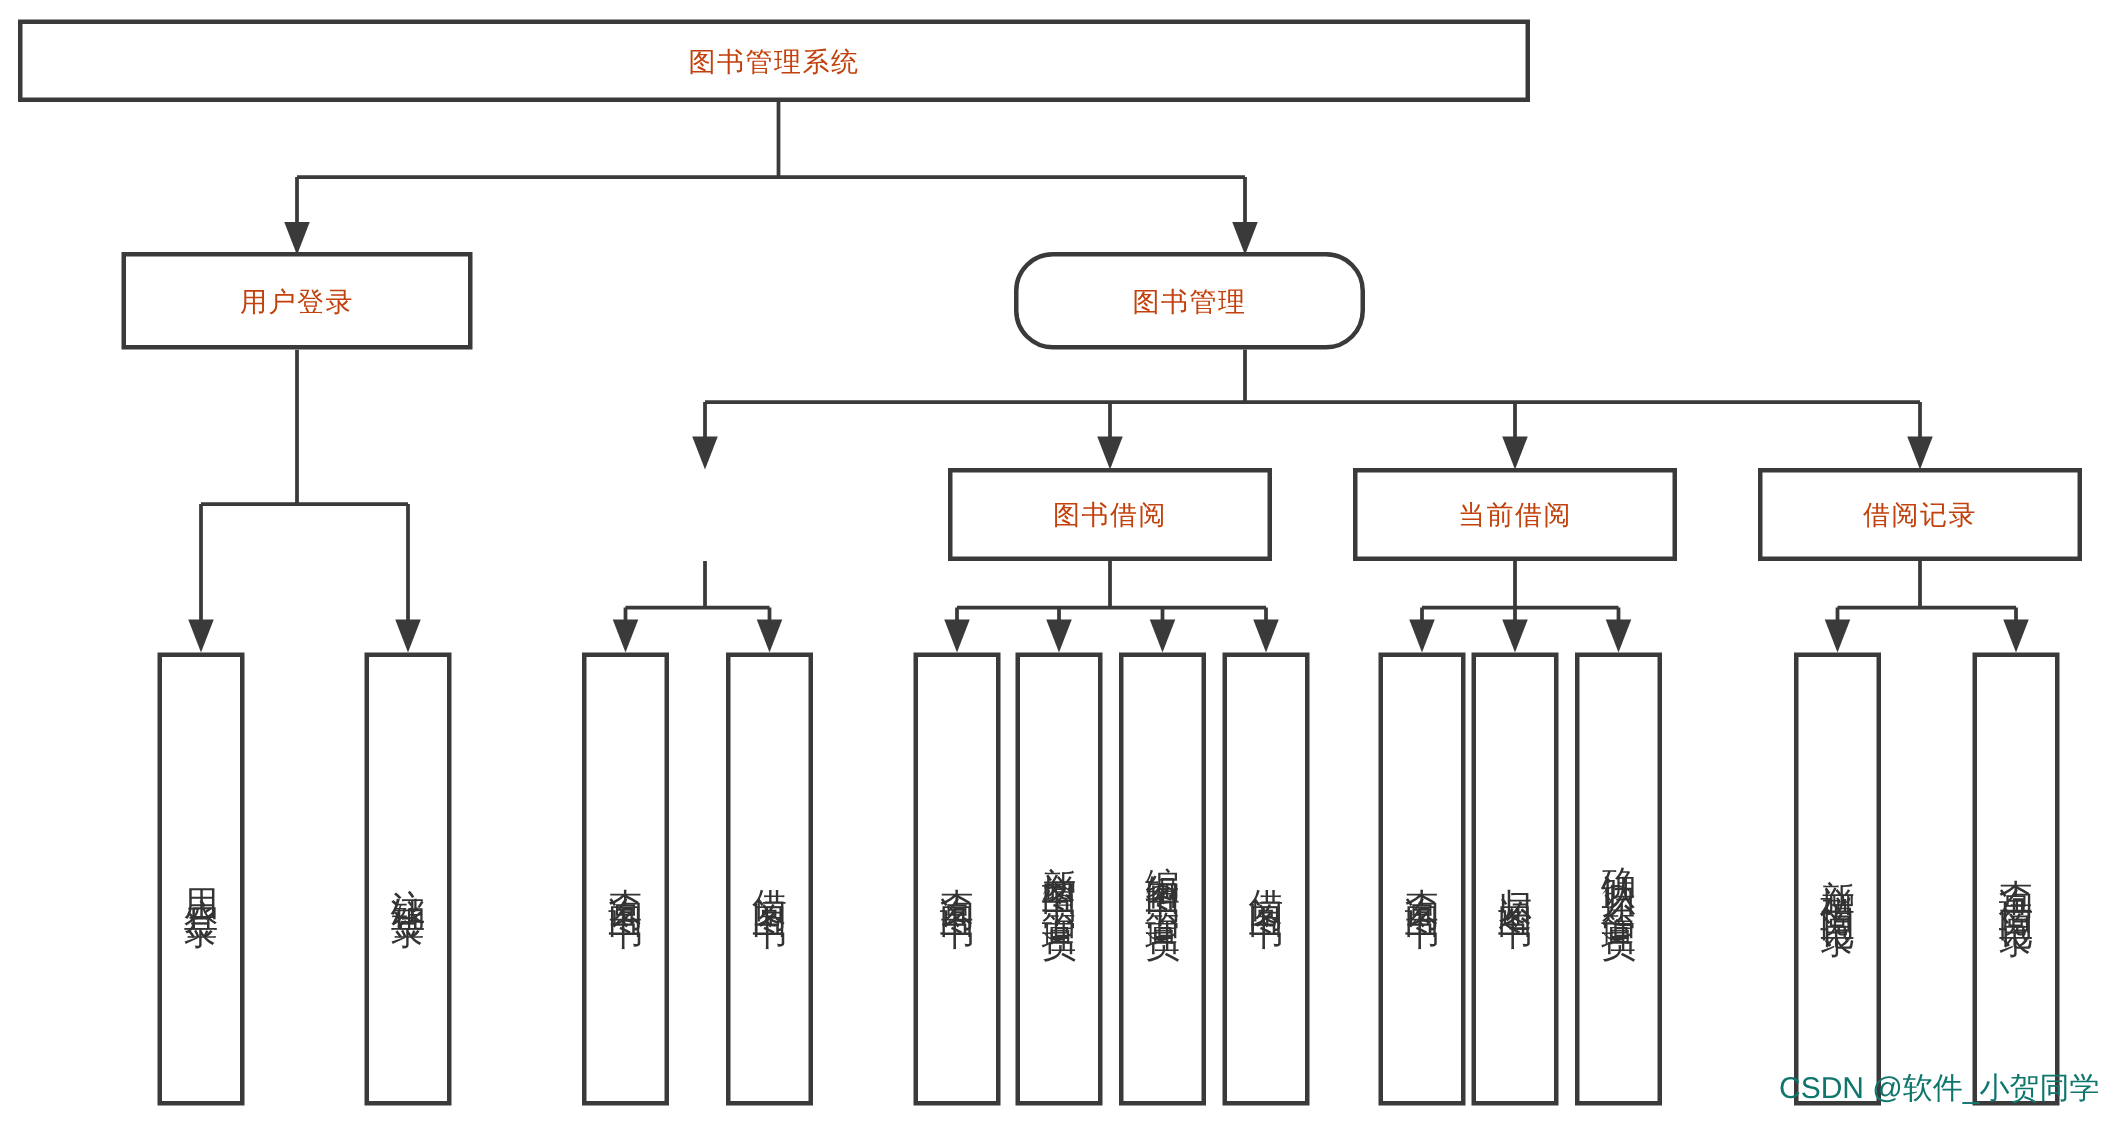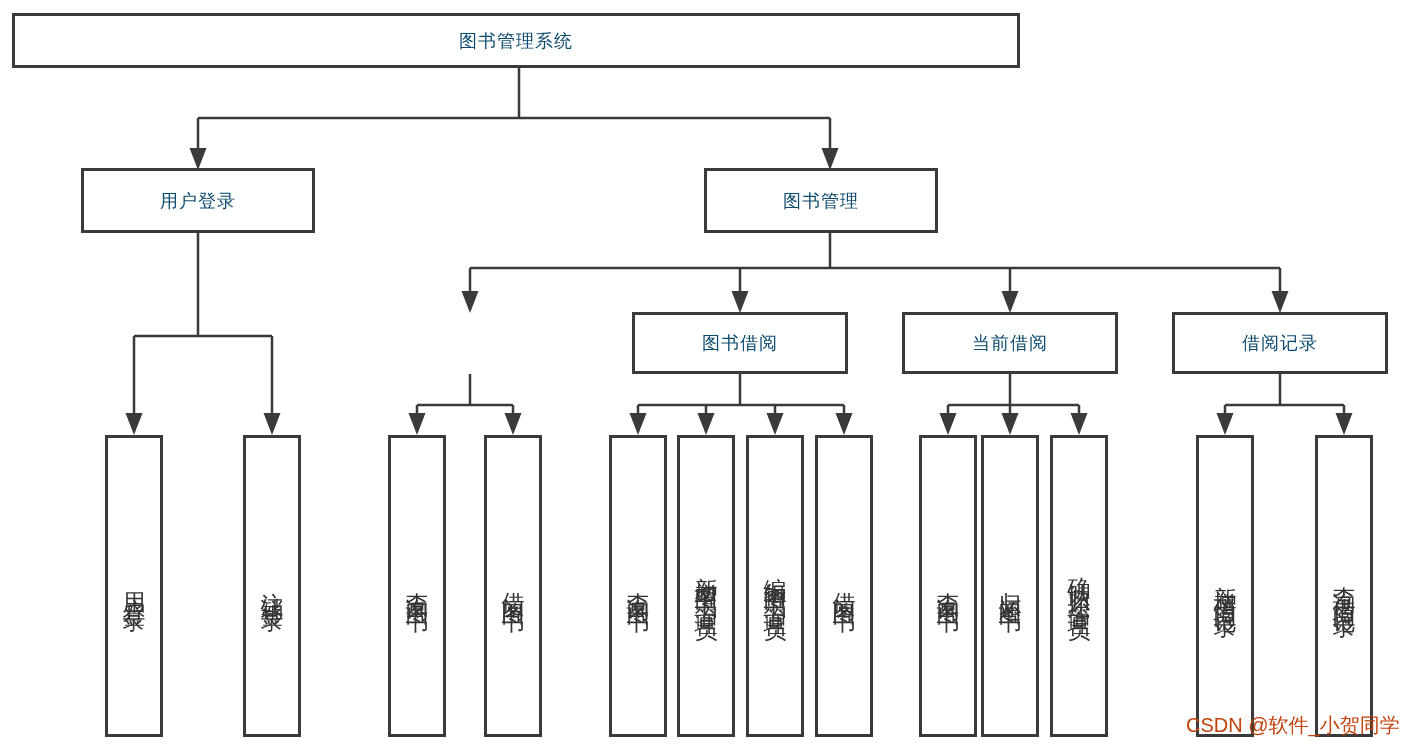--- a/index.html
+++ b/index.html
@@ -21,29 +21,29 @@
     position: absolute;
     box-sizing: border-box;
     border: 3px solid #3a3a3a;
     background: #ffffff;
     display: flex;
     align-items: center;
     justify-content: center;
     z-index: 2;
   }
   .box .lbl {
-    color: #0c4a6e;
+    color: #c2410c;
     font-size: 18px;
     letter-spacing: 1px;
     white-space: nowrap;
   }
   .root  { left: 12px;  top: 13px;  width: 1008px; height: 55px; }
   .l2    { top: 168px; width: 234px; height: 65px; }
   .l2-a  { left: 81px; }
-  .l2-b  { left: 704px; }
+  .l2-b  { left: 676px; border-radius: 26px; }
   .l3    { top: 312px; width: 216px; height: 62px; }
   .l3-a  { left: 362px; }
   .l3-b  { left: 632px; }
   .l3-c  { left: 902px; }
   .l3-d  { left: 1172px; text-align: right; }
   .leaf {
     position: absolute;
     box-sizing: border-box;
     top: 435px;
     width: 58px;
@@ -62,21 +62,21 @@
     font-size: 23px;
     letter-spacing: 6px;
     line-height: 1;
     white-space: nowrap;
   }
   .watermark {
     position: absolute;
     left: 1186px;
     top: 712px;
     z-index: 5;
-    color: #c2410c;
+    color: #0f766e;
     font-size: 20px;
     white-space: nowrap;
   }
 </style>
 </head>
 <body>
 
 <div class="canvas">
 
   <svg class="connectors" viewBox="0 0 1405 747" xmlns="http://www.w3.org/2000/svg">

